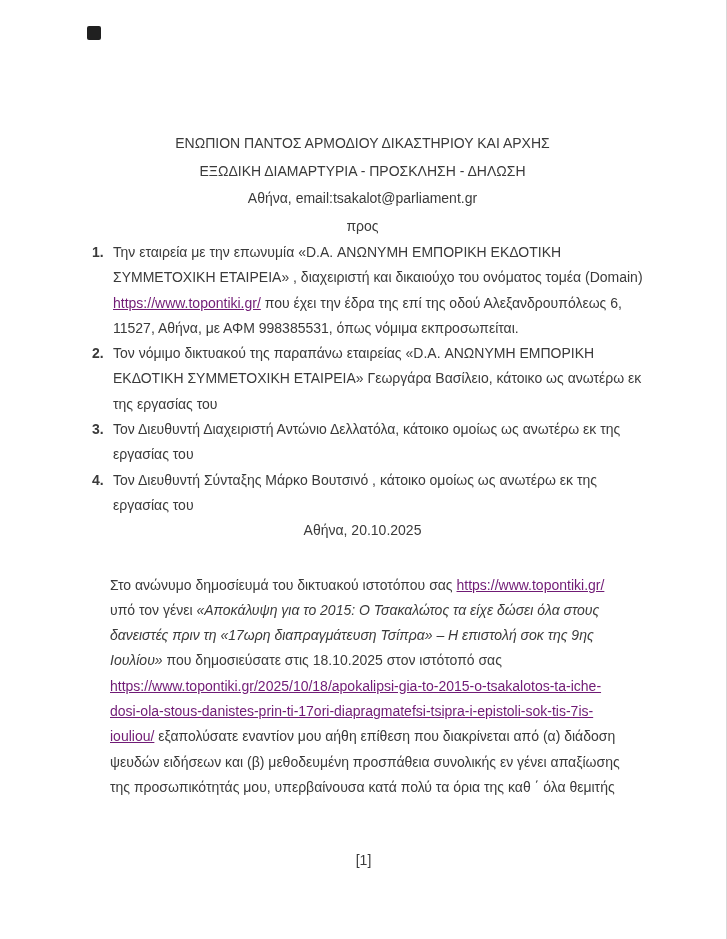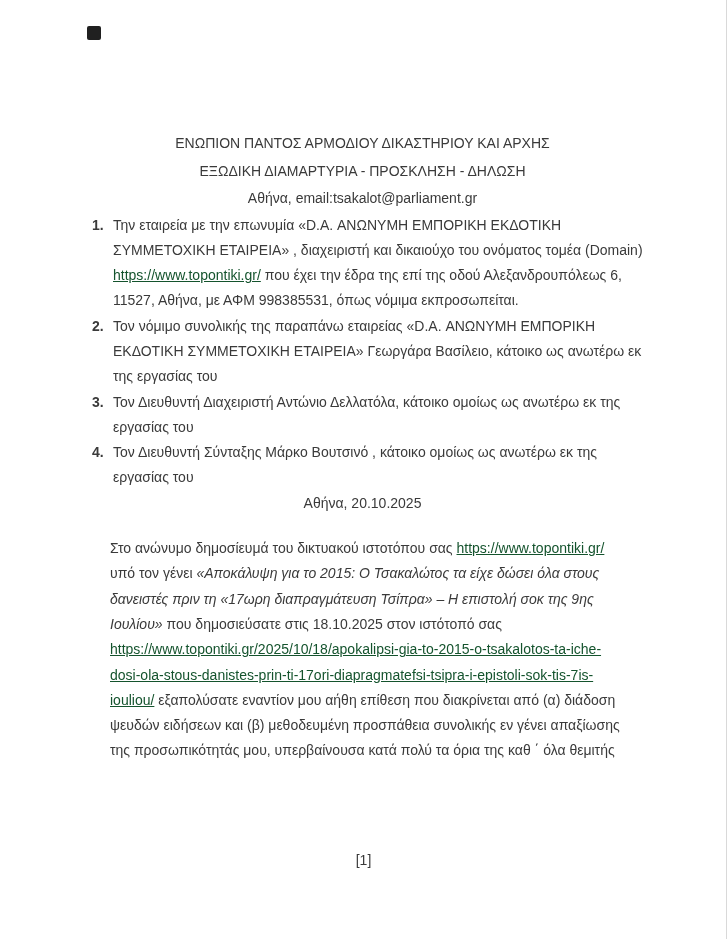--- a/index.html
+++ b/index.html
@@ -20,51 +20,52 @@
   }
   .content{position:absolute;left:92px;top:130px;width:541px;}
   .line{white-space:nowrap;}
   .center{text-align:center;}
   .header-block{line-height:27.5px;}
   .list-block{line-height:25.3px;}
   .list-row{display:flex;align-items:flex-start;}
   .item-number{flex:none;width:21px;font-weight:700;}
   .item-lines{flex:1;min-width:0;}
   .date-line{line-height:25.3px;text-align:center;}
-  .body-block{margin-left:18px;margin-top:20px;line-height:25.3px;}
-  .lnk{color:#14532d;text-decoration:underline;cursor:pointer;}
+  .body-block{margin-left:18px;margin-top:29px;line-height:25.3px;}
+  .lnk{color:#701a75;text-decoration:underline;cursor:pointer;}
   .italic{font-style:italic;}
   .footer{position:absolute;left:0;width:727px;top:848px;text-align:center;line-height:25px;}
 </style>
 </head>
 <body>
 
 <div class="page">
   <div class="cursor-marker"></div>
 
   <div class="content">
     <div class="header-block" id="header-block">
         <div class="line center"><span class="run">ΕΝΩΠΙΟΝ ΠΑΝΤΟΣ ΑΡΜΟΔΙΟΥ ΔΙΚΑΣΤΗΡΙΟΥ ΚΑΙ ΑΡΧΗΣ</span></div>
         <div class="line center"><span class="run">ΕΞΩΔΙΚΗ ΔΙΑΜΑΡΤΥΡΙΑ - ΠΡΟΣΚΛΗΣΗ - ΔΗΛΩΣΗ</span></div>
         <div class="line center"><span class="run">Αθήνα, email:tsakalot@parliament.gr</span></div>
+        <div class="line center"><span class="run">προς</span></div>
       </div>
     <div class="list-block" id="list-block">
         <div class="list-row">
           <span class="item-number">1.</span>
           <div class="item-lines">
             <div class="line"><span class="run">Την εταιρεία με την επωνυμία «D.A. ΑΝΩΝΥΜΗ ΕΜΠΟΡΙΚΗ ΕΚΔΟΤΙΚΗ</span></div>
             <div class="line"><span class="run">ΣΥΜΜΕΤΟΧΙΚΗ ΕΤΑΙΡΕΙΑ» , διαχειριστή και δικαιούχο του ονόματος τομέα (Domain)</span></div>
             <div class="line"><a href="#" class="lnk">https://www.topontiki.gr/</a><span class="run"> που έχει την έδρα της επί της οδού Αλεξανδρουπόλεως 6,</span></div>
             <div class="line"><span class="run">11527, Αθήνα, με ΑΦΜ 998385531, όπως νόμιμα εκπροσωπείται.</span></div>
           </div>
         </div>
         <div class="list-row">
           <span class="item-number">2.</span>
           <div class="item-lines">
-            <div class="line"><span class="run">Τον νόμιμο συνολικής της παραπάνω εταιρείας «D.A. ΑΝΩΝΥΜΗ ΕΜΠΟΡΙΚΗ</span></div>
+            <div class="line"><span class="run">Τον νόμιμο δικτυακού της παραπάνω εταιρείας «D.A. ΑΝΩΝΥΜΗ ΕΜΠΟΡΙΚΗ</span></div>
             <div class="line"><span class="run">ΕΚΔΟΤΙΚΗ ΣΥΜΜΕΤΟΧΙΚΗ ΕΤΑΙΡΕΙΑ» Γεωργάρα Βασίλειο, κάτοικο ως ανωτέρω εκ</span></div>
             <div class="line"><span class="run">της εργασίας του</span></div>
           </div>
         </div>
         <div class="list-row">
           <span class="item-number">3.</span>
           <div class="item-lines">
             <div class="line"><span class="run">Τον Διευθυντή Διαχειριστή Αντώνιο Δελλατόλα, κάτοικο ομοίως ως ανωτέρω εκ της</span></div>
             <div class="line"><span class="run">εργασίας του</span></div>
           </div>

